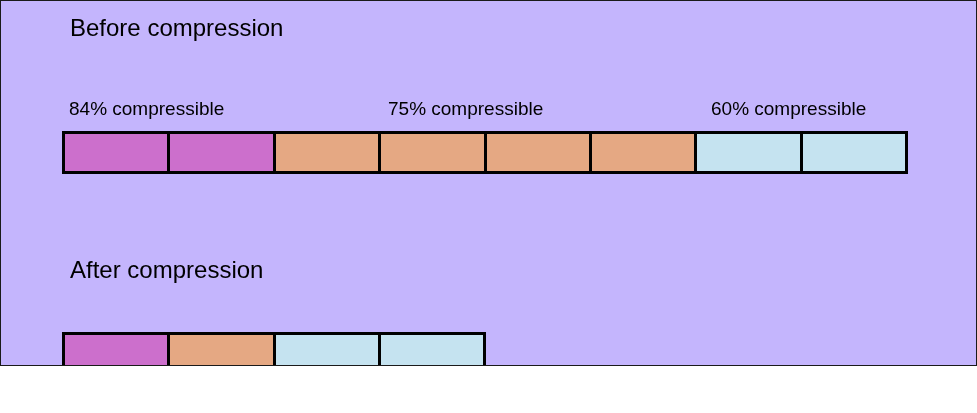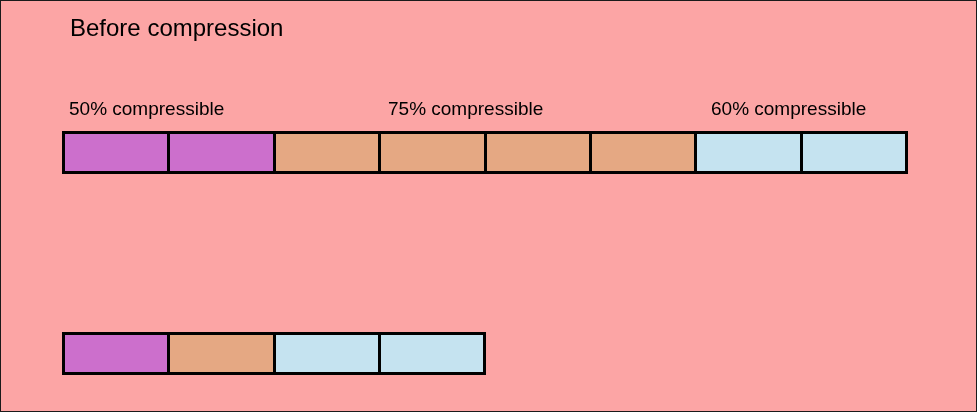--- a/index.html
+++ b/index.html
@@ -7,22 +7,22 @@
     margin: 0;
     padding: 0;
     background: #ffffff;
   }
   body {
     font-family: "Liberation Sans", sans-serif;
   }
   #canvas {
     position: relative;
     width: 977px;
-    height: 412px;
-    background: #fca5a5;
+    height: 366px;
+    background: #c4b5fd;
     border: 1px solid #1a1a1a;
     box-sizing: border-box;
     overflow: hidden;
   }
 
   
   .section-title {
     position: absolute;
     font-size: 24px;
     font-weight: 400;
@@ -74,36 +74,37 @@
   }
 </style>
 </head>
 <body>
 
 <div id="canvas">
 
   <div class="section-title" id="title-before">Before compression</div>
 
   <div id="before-group-labels">
-      <div class="group-label" style="left: 68px;">50% compressible</div>
+      <div class="group-label" style="left: 68px;">84% compressible</div>
       <div class="group-label" style="left: 387px; text-align: right;">75% compressible</div>
       <div class="group-label" style="left: 710px;">60% compressible</div>
     </div>
 
   <div class="bar" id="bar-before">
       <div class="seg" style="background: rgb(204, 111, 204);"></div>
       <div class="seg" style="background: rgb(204, 111, 204);"></div>
       <div class="seg" style="background: rgb(229, 168, 131);"></div>
       <div class="seg" style="background: rgb(229, 168, 131);"></div>
       <div class="seg" style="background: rgb(229, 168, 131);"></div>
       <div class="seg" style="background: rgb(229, 168, 131);"></div>
       <div class="seg" style="background: rgb(197, 227, 240);"></div>
       <div class="seg" style="background: rgb(197, 227, 240);"></div>
     </div>
 
+  <div class="section-title" id="title-after">After compression</div>
 
   <div class="bar" id="bar-after">
       <div class="seg" style="background: rgb(204, 111, 204);"></div>
       <div class="seg" style="background: rgb(229, 168, 131);"></div>
       <div class="seg" style="background: rgb(197, 227, 240);"></div>
       <div class="seg" style="background: rgb(197, 227, 240);"></div>
     </div>
 
 </div>
 

